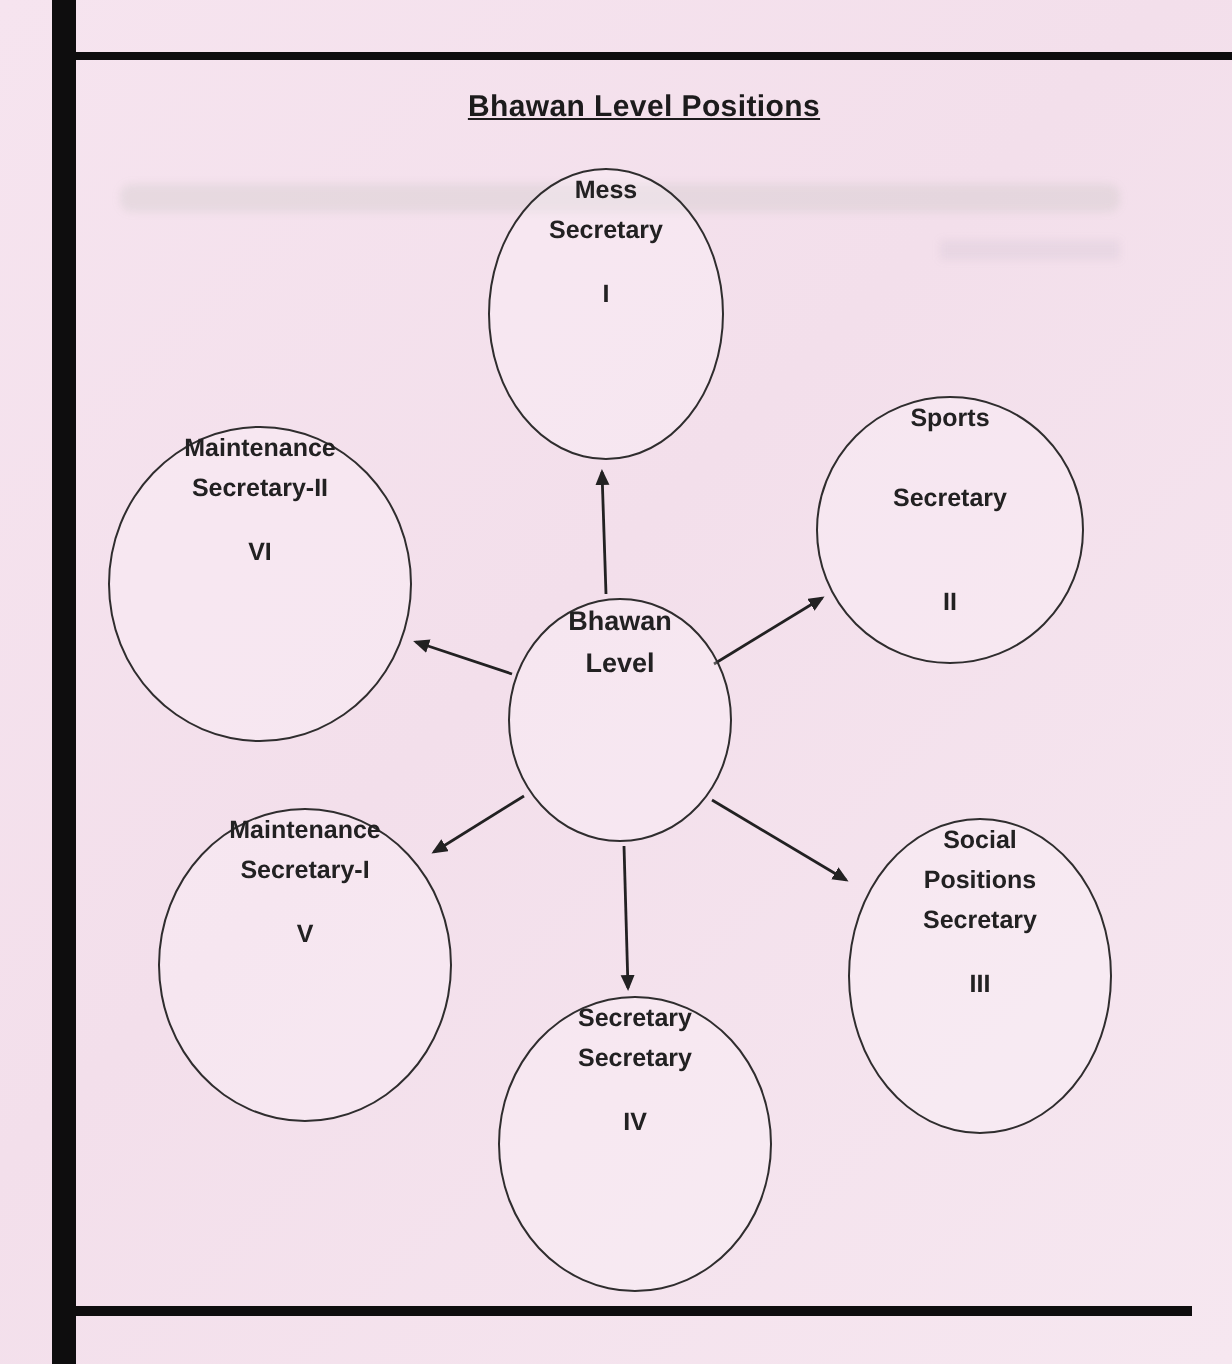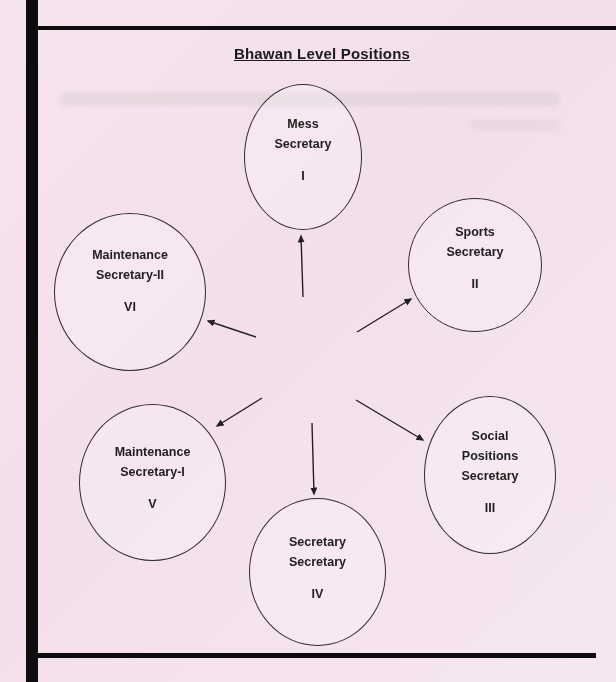--- a/index.html
+++ b/index.html
@@ -55,36 +55,35 @@
   }
 
   .node {
     position: absolute;
     border: 1.5px solid #2f2d2e;
     border-radius: 50%;
     background: rgba(255, 252, 254, 0.25);
     display: flex;
     flex-direction: column;
     align-items: center;
-    justify-content: center;
     text-align: center;
     color: #222122;
     font-weight: bold;
     font-size: 12.5px;
     line-height: 20px;
     padding-bottom: 14px;
     box-sizing: border-box;
   }
   .node .numeral { margin-top: 12px; }
 
   .node-mess        { left: 244px; top: 84px;  width: 118px; height: 146px; }
-  .node-sports      { left: 408px; top: 198px; width: 134px; height: 134px; }
+  .node-sports      { left: 408px; top: 198px; width: 134px; height: 134px; gap: 20px; }
   .node-maint2      { left: 54px;  top: 213px; width: 152px; height: 158px; padding-bottom: 22px; }
   .node-center      { left: 254px; top: 299px; width: 112px; height: 122px; font-size: 13.5px; line-height: 21px; padding-bottom: 0; }
-  .node-social      { left: 424px; top: 396px; width: 132px; height: 158px; padding-bottom: 6px; }
+  .node-social      { left: 424px; top: 409px; width: 132px; height: 158px; padding-bottom: 6px; }
   .node-maint1      { left: 79px;  top: 404px; width: 147px; height: 157px; padding-bottom: 10px; }
   .node-technical   { left: 249px; top: 498px; width: 137px; height: 148px; padding-bottom: 8px; }
 </style>
 </head>
 <body>
 
 <div class="page">
 
   <div class="scan-bar scan-left"></div>
   <div class="scan-bar scan-top"></div>
@@ -101,20 +100,24 @@
       </marker>
     </defs>
     <line x1="303" y1="297" x2="301" y2="236" stroke="#222122" stroke-width="1.4" marker-end="url(#arrowhead)"></line>
     <line x1="357" y1="332" x2="411" y2="299" stroke="#222122" stroke-width="1.4" marker-end="url(#arrowhead)"></line>
     <line x1="256" y1="337" x2="208" y2="321" stroke="#222122" stroke-width="1.4" marker-end="url(#arrowhead)"></line>
     <line x1="262" y1="398" x2="217" y2="426" stroke="#222122" stroke-width="1.4" marker-end="url(#arrowhead)"></line>
     <line x1="312" y1="423" x2="314" y2="494" stroke="#222122" stroke-width="1.4" marker-end="url(#arrowhead)"></line>
     <line x1="356" y1="400" x2="423" y2="440" stroke="#222122" stroke-width="1.4" marker-end="url(#arrowhead)"></line>
   </svg>
 
+  <div class="node node-center">
+    <div>Bhawan</div>
+    <div>Level</div>
+  </div>
 
   <div class="node node-mess">
     <div>Mess</div>
     <div>Secretary</div>
     <div class="numeral">I</div>
   </div>
 
   <div class="node node-sports">
     <div>Sports</div>
     <div>Secretary</div>

